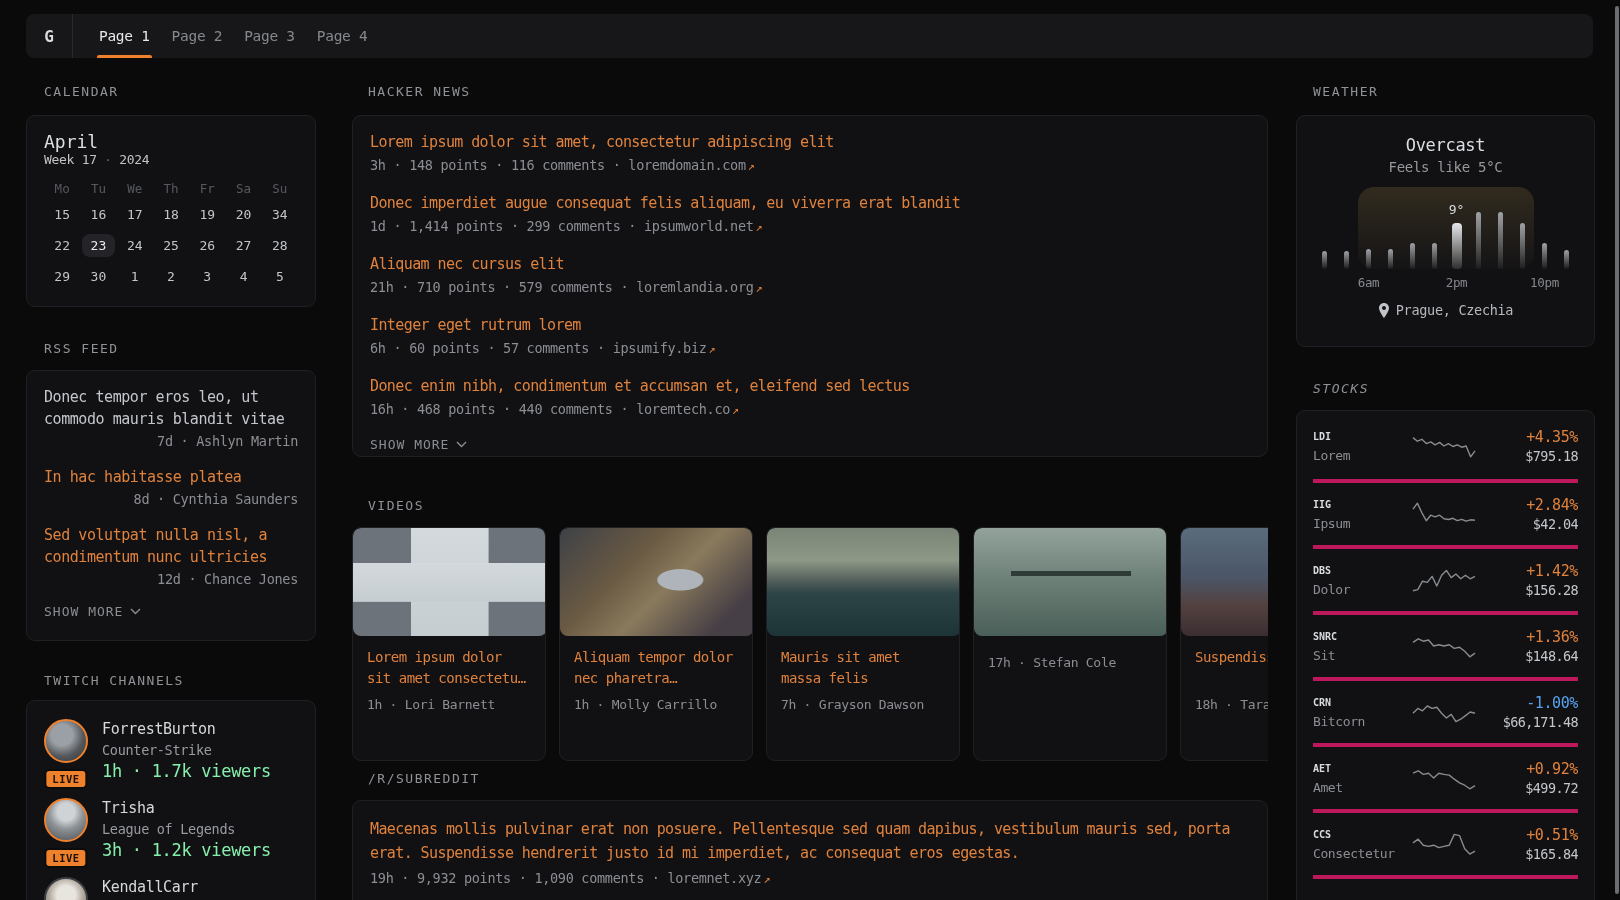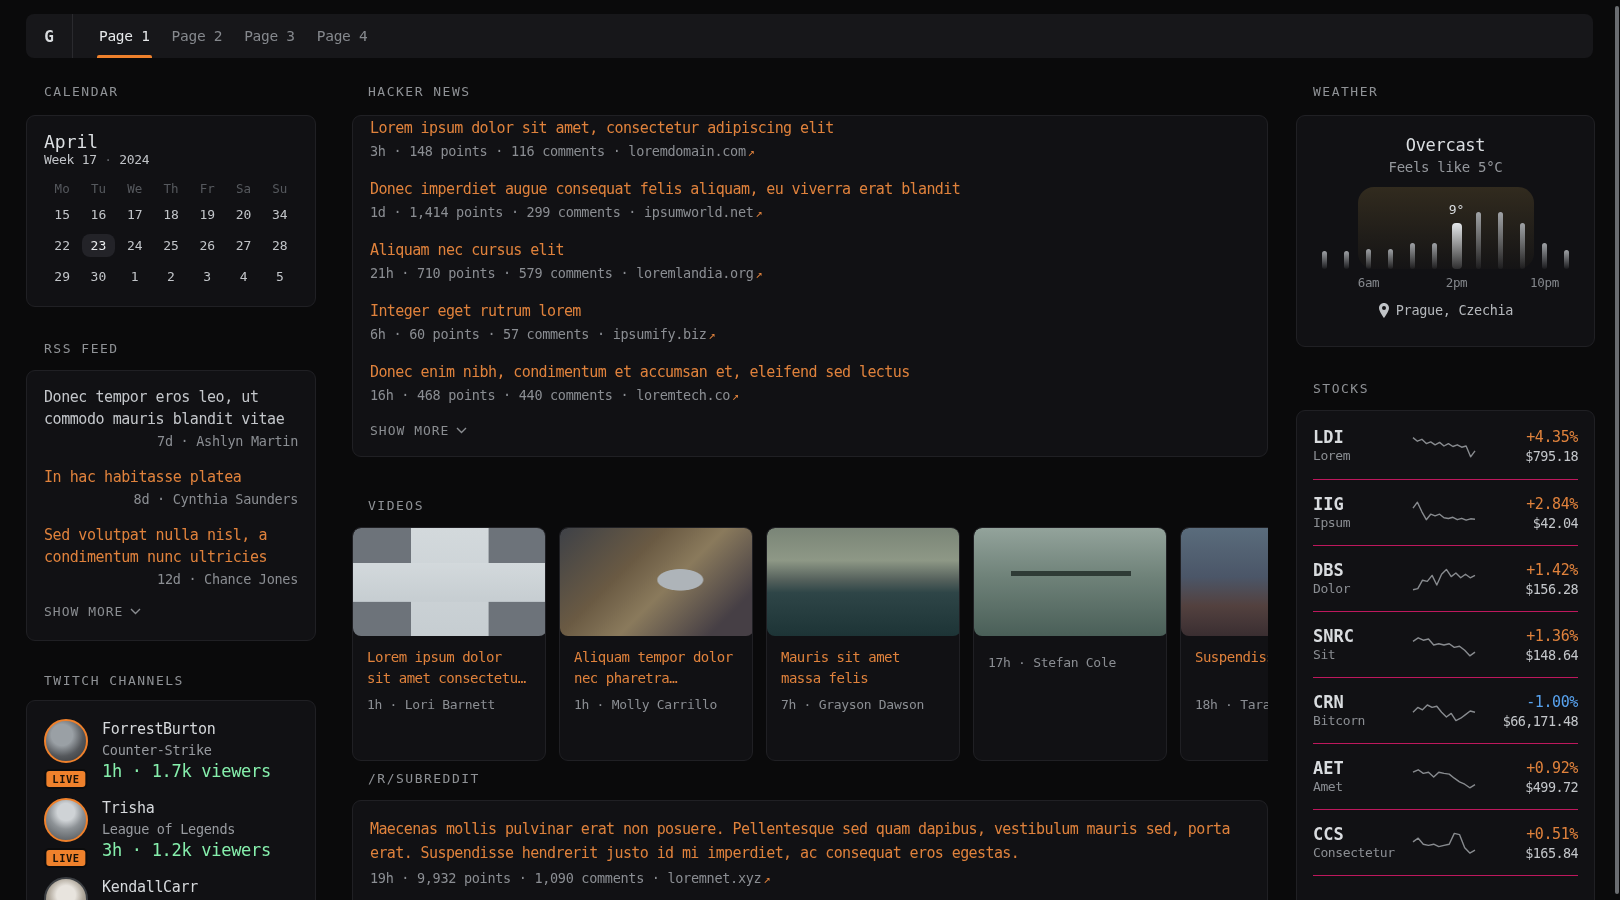--- a/index.html
+++ b/index.html
@@ -62,21 +62,21 @@
   .av-1{background:radial-gradient(circle at 40% 35%, #9aa0a5 0 30%, #55585c 60%, #2e3134);}
   .av-2{background:radial-gradient(circle at 50% 30%, #cfd3d6 0 25%, #8d9296 50%, #4a4e52);}
   .av-3{background:radial-gradient(circle at 50% 40%, #e8e4de 0 30%, #b0a89c 55%, #6b665f);}
   .live-badge{position:absolute;left:50%;transform:translateX(-50%);bottom:-8px;background:var(--accent-bright);color:#1a1208;font-size:10.5px;font-weight:bold;letter-spacing:.5px;padding:2px 6px;border-radius:5px;border:2px solid #0c0c0d;}
   .tw-name{font-size:15px;line-height:21px;color:#d6d9dc;letter-spacing:-0.3px;}
   .tw-game{font-size:13.5px;line-height:21px;color:#989ba0;letter-spacing:-0.3px;}
   .tw-meta{font-size:17px;line-height:20px;color:#86efac;letter-spacing:-0.3px;}
 
   
   #lbl-hn{left:368px;top:84px;}
-  #card-hn{left:352px;top:115px;width:916px;height:342px;padding:2px 17px;}
+  #card-hn{left:352px;top:115px;width:916px;height:342px;padding:16px 17px;}
   .hn-item{margin-bottom:17px;}
   .hn-title{font-size:15px;line-height:20px;letter-spacing:-0.6px;}
   .hn-item .meta{line-height:20px;margin-top:3px;}
   #hn-show-more{margin-top:16px;}
 
   
   #lbl-videos{left:368px;top:498px;}
   #videos-row{position:absolute;left:352px;top:527px;width:916px;height:234px;overflow:hidden;display:flex;gap:13px;}
   .vcard{flex:none;width:194px;background:var(--card);border:1px solid var(--card-border);border-radius:9px;overflow:hidden;cursor:pointer;}
   .vthumb{width:194px;height:108px;border-radius:8px;}
@@ -103,26 +103,26 @@
   #wx-chart{position:relative;width:264px;height:82px;margin:12px auto 0 auto;}
   .wx-daylight{position:absolute;bottom:0;height:82px;border-radius:16px;background:linear-gradient(180deg,rgba(125,103,55,.30),rgba(125,103,55,.03));}
   .wx-bar{position:absolute;bottom:0;width:5px;border-radius:4px;background:linear-gradient(#9fa2a6,rgba(159,162,166,.06));}
   .wx-bar.cur{width:10px;background:linear-gradient(#e4e7ea,rgba(228,231,234,.12));}
   .wx-temp{position:absolute;font-size:13px;color:#d9dcdf;transform:translateX(-50%);}
   #wx-hours{position:relative;width:264px;height:15px;margin:6px auto 0 auto;}
   #wx-hours span{position:absolute;transform:translateX(-50%);font-size:12.5px;color:#85888d;letter-spacing:-0.3px;}
   .wx-loc{display:flex;align-items:center;justify-content:center;gap:6px;margin-top:12px;font-size:13.5px;letter-spacing:-0.3px;color:#b5b8bc;}
 
   
-  #lbl-stocks{left:1313px;top:381px;}
+  #lbl-stocks{left:1313px;top:381px;font-style:italic;}
   #card-stocks{left:1296px;top:410px;width:299px;height:540px;padding:2px 16px;}
   .srow{display:flex;align-items:center;height:66px;cursor:pointer;}
-  .srow + .srow{border-top:1px solid #be185d;}
+  .srow + .srow{border-top:4px solid #be185d;}
   .s-left{width:96px;flex:none;}
-  .s-sym{font-size:17px;font-weight:bold;color:#d9dcdf;line-height:20px;}
+  .s-sym{font-size:10px;font-weight:bold;color:#d9dcdf;line-height:20px;}
   .s-name{font-size:13px;color:var(--gray);line-height:18px;letter-spacing:-0.4px;}
   .s-mid{flex:1;display:flex;justify-content:center;}
   .s-right{width:100px;flex:none;text-align:right;}
   .s-chg{font-size:15px;line-height:20px;color:var(--accent);letter-spacing:-0.4px;}
   .s-chg.neg{color:var(--neg);}
   .s-price{font-size:13.5px;line-height:18px;color:#c3c6ca;letter-spacing:-0.6px;}
 
   .scrollbar{position:absolute;right:1px;top:6px;width:4px;height:888px;border-radius:2px;background:#6a6d71;}
 </style>
 </head>

